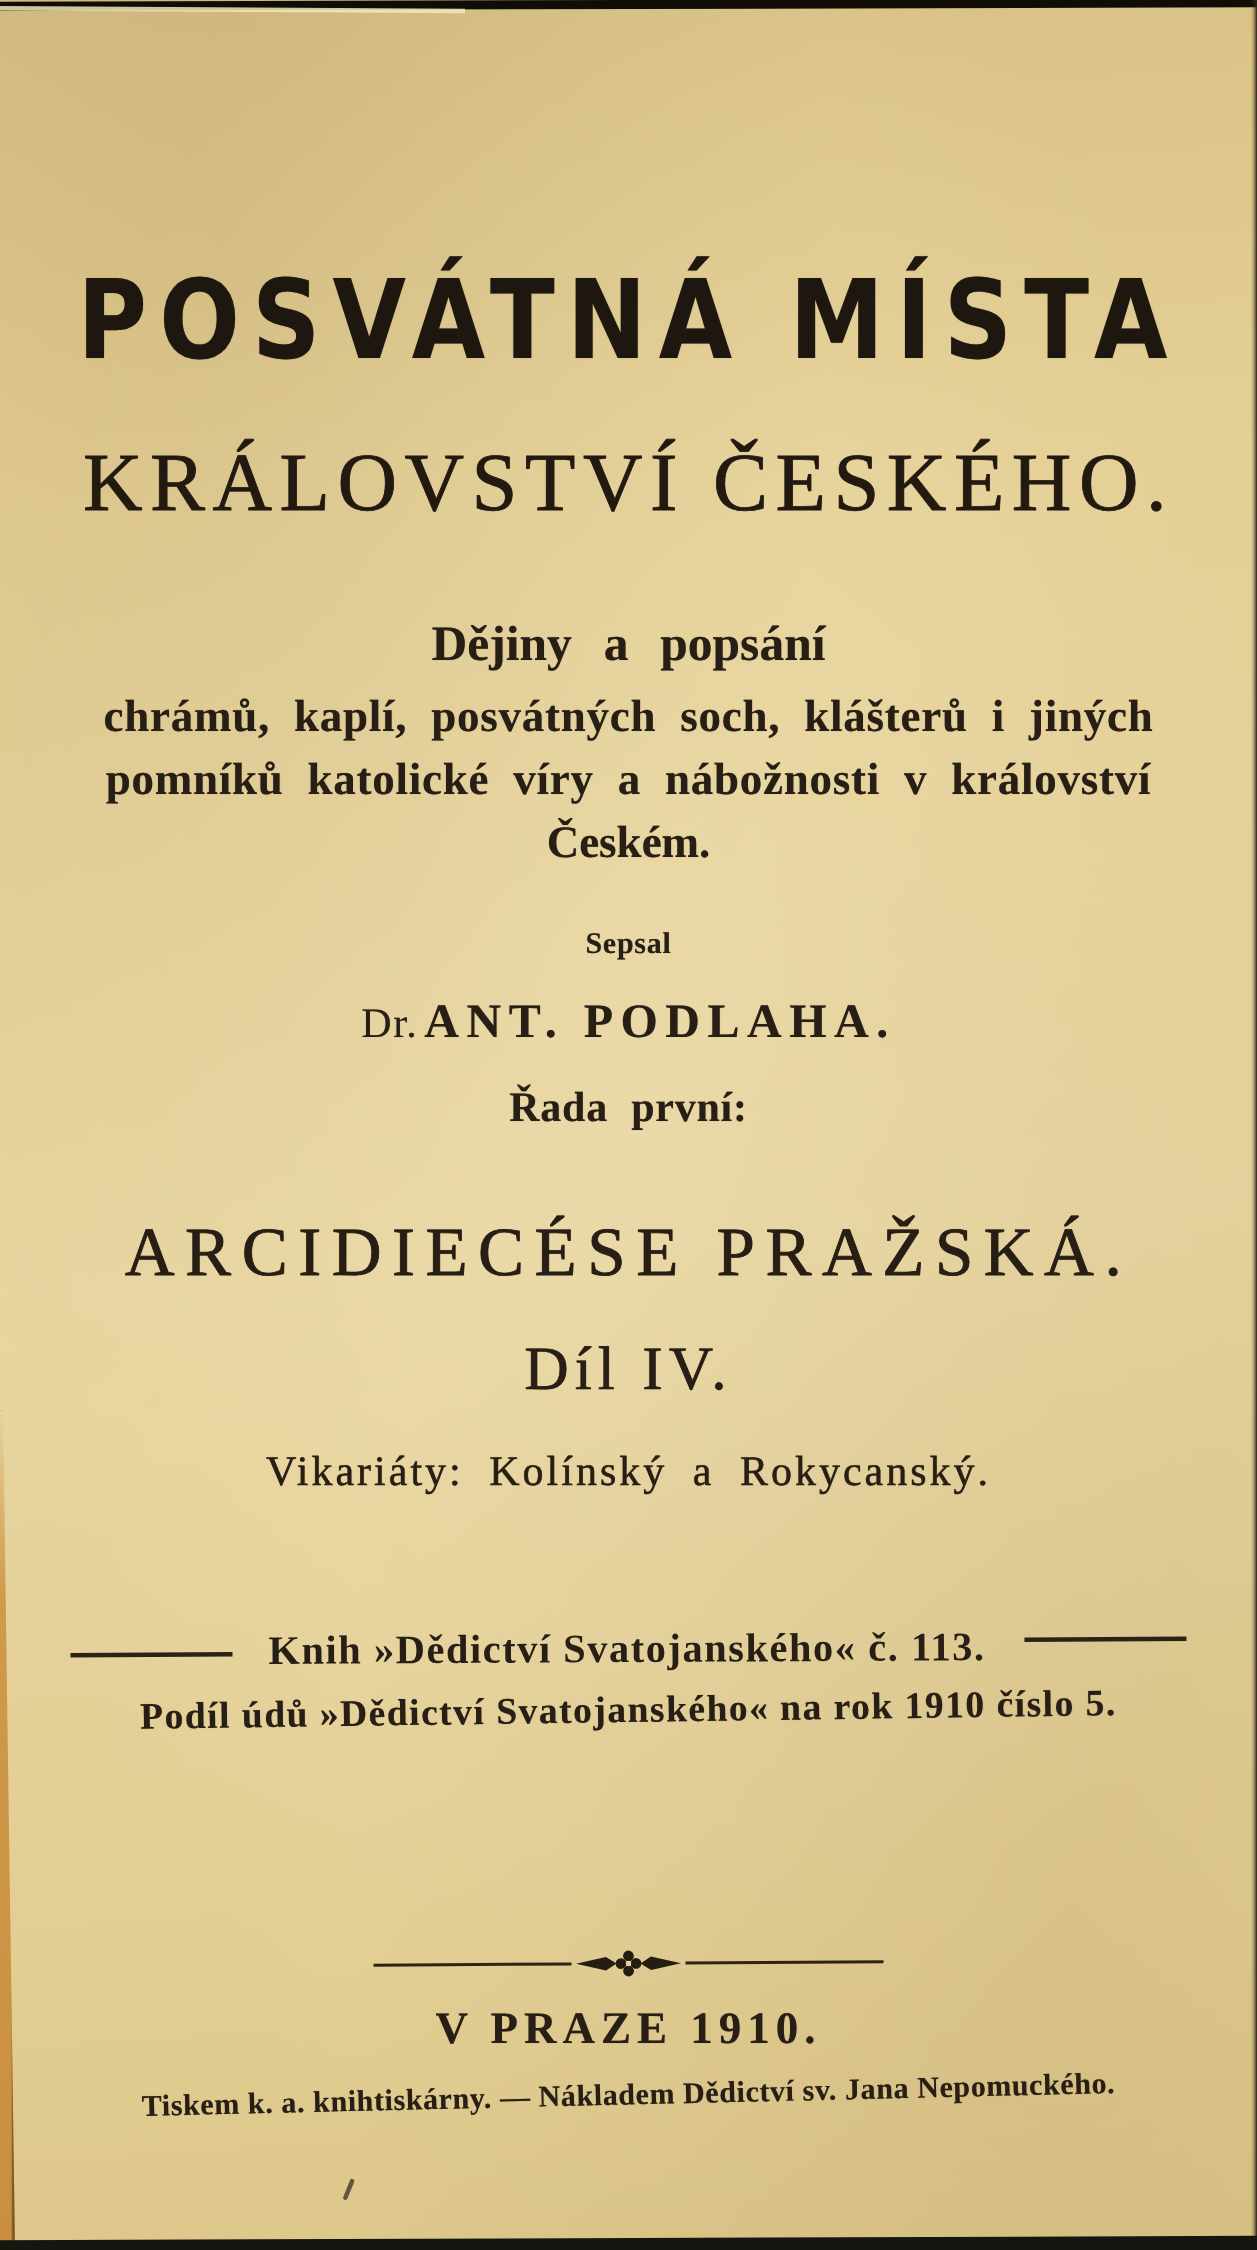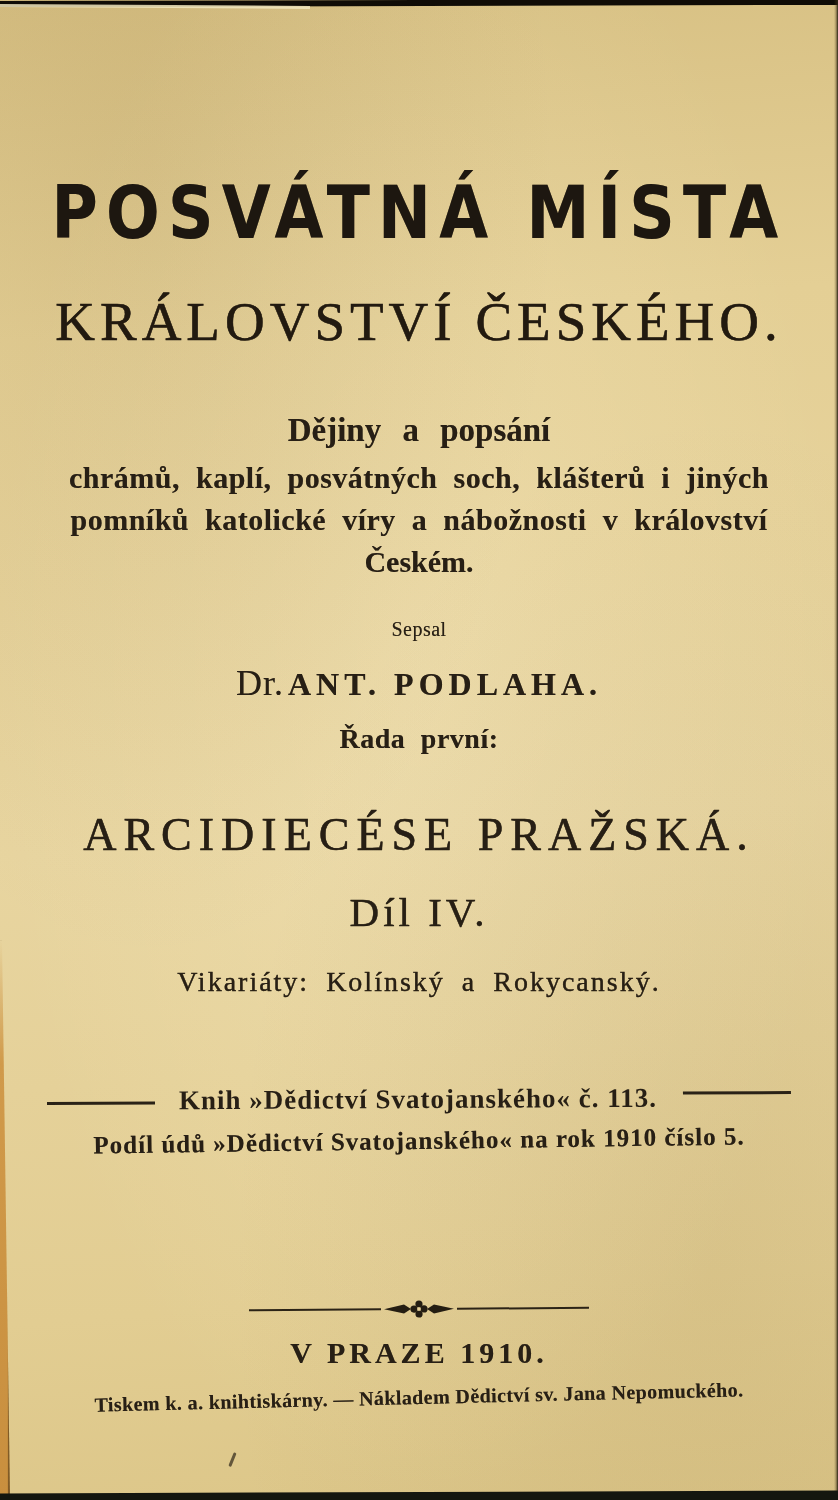--- a/index.html
+++ b/index.html
@@ -34,23 +34,23 @@
   
   .t-main{top:170px;font-family:"DejaVu Sans","Liberation Sans",sans-serif;
           font-weight:bold;font-size:62px;letter-spacing:8px;color:#1d1710;
           transform:scale(1.02,1.18);transform-origin:center top;}
   .t-main2{top:290px;font-size:55px;letter-spacing:5px;color:#221a10;
           -webkit-text-stroke:0.5px #221a10;}
   .sub-head{top:412px;font-size:33px;font-weight:bold;word-spacing:13px;}
   .sub-line1{top:461px;font-size:30px;font-weight:bold;word-spacing:8px;letter-spacing:.5px;}
   .sub-line2{top:503px;font-size:30px;font-weight:bold;word-spacing:8px;letter-spacing:.5px;}
   .sub-line3{top:545px;font-size:30px;font-weight:bold;font-family:Liberation Serif, serif;}
-  .sepsal{top:618px;font-size:20px;font-weight:normal;letter-spacing:.5px;}
+  .sepsal{top:618px;font-size:20px;font-weight:bold;letter-spacing:.5px;}
   .author{top:662px;}
-  .author .prefix{font-size:36px;letter-spacing:1px;}
+  .author .prefix{font-size:28px;letter-spacing:1px;}
   .author .name{font-size:32px;font-weight:bold;letter-spacing:5px;}
   .rada{top:723px;font-size:28px;font-weight:bold;word-spacing:8px;letter-spacing:.5px;}
   .arci{top:808px;font-size:46px;letter-spacing:7px;-webkit-text-stroke:0.5px #241c11;}
   .dil{top:888px;font-size:41px;letter-spacing:4px;-webkit-text-stroke:0.4px #241c11;}
   .vikar{top:966px;font-size:28px;letter-spacing:2px;word-spacing:8px;
          -webkit-text-stroke:0.3px #2a2114;}
   .knih-row{position:absolute;top:1084px;left:0;right:0;display:flex;align-items:center;
          justify-content:center;transform:rotate(-0.3deg);}
   .knih-row .rule{height:3px;background:#2a2217;width:108px;}
   .knih-row .rule.left{margin-right:24px;transform:translateY(2px);}

